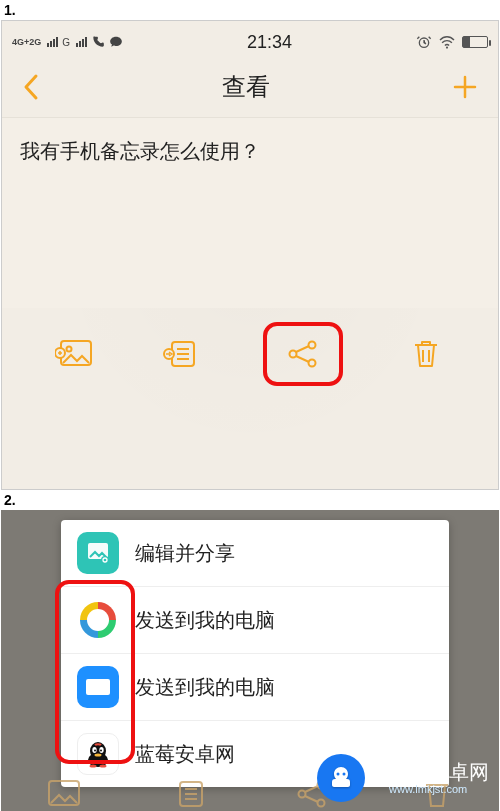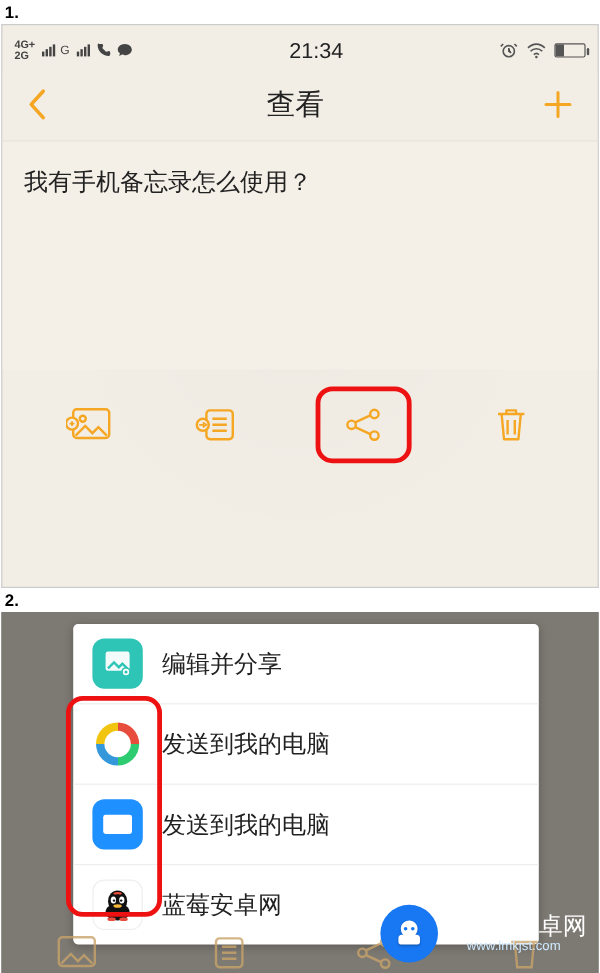--- a/index.html
+++ b/index.html
@@ -21,21 +21,21 @@
     height: 470px;
     overflow: hidden;
     background-image:
       radial-gradient(circle at 50% 50%, rgba(0,0,0,0.015) 0, transparent 60%);
   }
   .status-bar {
     display: flex; align-items: center; justify-content: space-between;
     padding: 6px 10px 4px 10px; height: 40px;
   }
   .status-left { display:flex; align-items:center; gap:4px; font-size:10px; color:#444;}
-  .sig-stack { display:flex; flex-direction:column; line-height:9px; font-size:9px; font-weight:600;}
+  .sig-stack { display:flex; flex-direction:row; line-height:9px; font-size:9px; font-weight:600;}
   .bars { display:inline-flex; align-items:flex-end; gap:1px; margin-left:2px;}
   .bars span { width:2px; background:#444; display:inline-block;}
   .bars span:nth-child(1){height:4px}.bars span:nth-child(2){height:6px}
   .bars span:nth-child(3){height:8px}.bars span:nth-child(4){height:10px}
   .status-center { font-size:18px; color:#222; font-weight:500;}
   .status-right { display:flex; align-items:center; gap:6px; }
   .battery { width:26px; height:12px; border:1.5px solid #555; border-radius:2px; position:relative;}
   .battery::after{content:"";position:absolute;right:-4px;top:3px;width:2px;height:6px;background:#555;border-radius:1px;}
   .battery .fill{background:#555;height:100%;width:30%;}
   .nav-bar {

